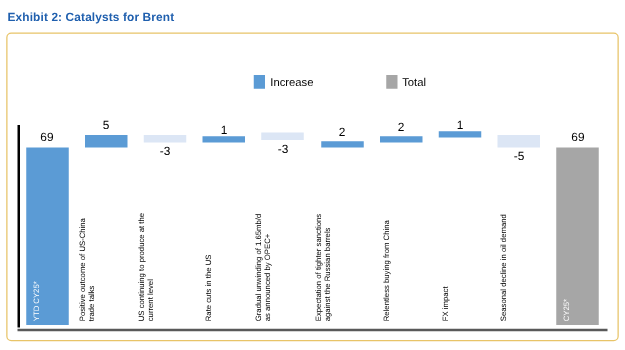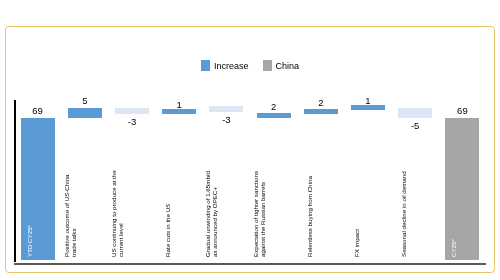--- a/index.html
+++ b/index.html
@@ -57,20 +57,21 @@
     display: flex;
     justify-content: center;
     align-items: center;
     gap: 14px;
     pointer-events: none;
   }
   .legend-item {
     display: flex;
     align-items: center;
     gap: 4px;
+    margin-left: 44px;
   }
   .legend-swatch {
     width: 9px;
     height: 11px;
     display: block;
   }
   .legend-label {
     font-size: 9px;
     color: #000000;
     white-space: nowrap;
@@ -148,31 +149,32 @@
   .cat-label.inside {
     color: #ffffff;
     font-weight: normal;
   }
 </style>
 </head>
 <body>
 
 <div id="root">
 
+  <div class="exhibit-title">Exhibit 2: Catalysts for Brent</div>
 
   <div class="frame"></div>
 
   <div class="legend" id="legend">
       <div class="legend-item">
         <span class="legend-swatch" style="background: rgb(91, 155, 213);"></span>
         <span class="legend-label">Increase</span>
       </div>
       <div class="legend-item">
         <span class="legend-swatch" style="background: rgb(166, 166, 166);"></span>
-        <span class="legend-label">China</span>
+        <span class="legend-label">Total</span>
       </div>
     </div>
 
   <div class="plot">
     <div class="y-axis"></div>
     <div class="bars-layer" id="bars">
         <div class="bar-slot" style="left: 6.6px; width: 34px;">
           <div class="bar increase" style="bottom: 0px; height: 141.538px;"></div>
           <div class="value-label" style="bottom: 143.538px;">69</div>
           <div class="cat-label inside" style="width: 88px; white-space: normal; left: 12px; bottom: 3px;">YTD CY25*</div>

